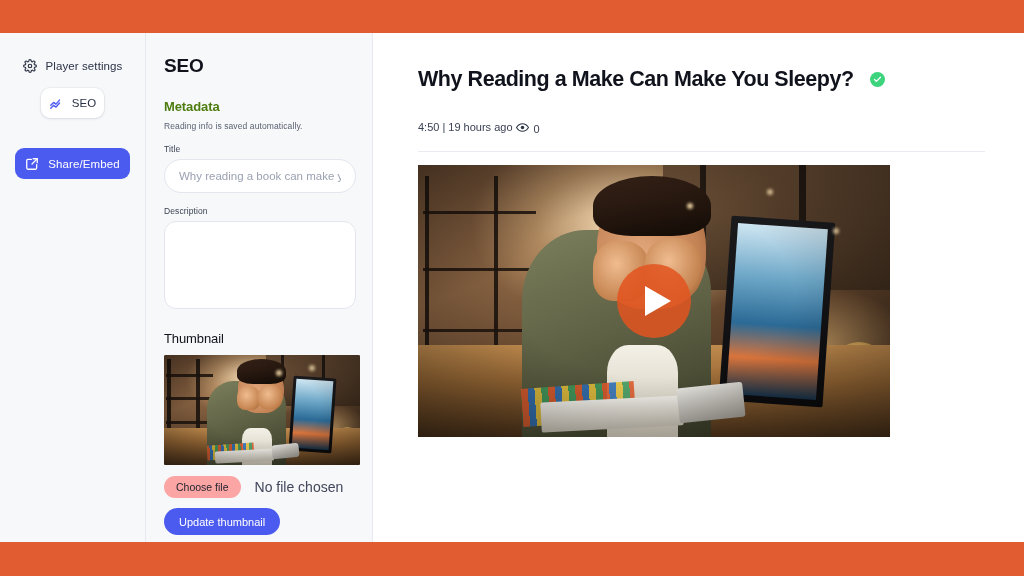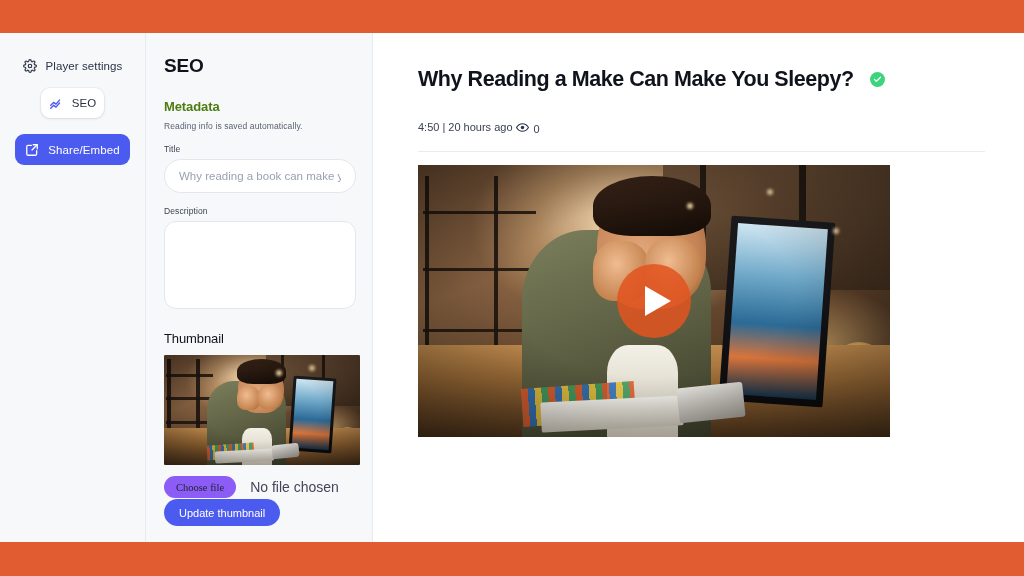--- a/index.html
+++ b/index.html
@@ -47,20 +47,21 @@
   .nav-item.active {
     background: #ffffff;
     box-shadow: 0 1px 3px rgba(20,30,60,.10), 0 0 0 1px rgba(20,30,60,.04);
     margin-top: 7px;
   }
   .nav-divider {
     height: 1px; background: #E4E7EE;
     margin: 15px 2px 0 2px;
   }
   .nav-cta {
+    margin-top: 14px;
     height: 31px;
     background: #4C5BEF;
     border-radius: 9px;
     color: #ffffff;
     font-size: 11.5px;
     display: flex; align-items: center; gap: 9px;
     padding: 0 10px;
     border: none; cursor: pointer;
     font-family: inherit;
     letter-spacing: .1px;
@@ -121,28 +122,28 @@
     border-radius: 2px;
     overflow: hidden;
     position: relative;
   }
   .file-row {
     display: flex; align-items: center; gap: 14px;
     margin-top: 11px;
   }
   .choose-file {
     height: 22px; padding: 0 12px;
-    background: #8b5cf6;
+    background: #fca5a5;
     border: none; border-radius: 11px;
     font-size: 10.5px; color: #21252E;
-    font-family: Liberation Serif, serif; cursor: pointer;
+    font-family: Liberation Sans, sans-serif; cursor: pointer;
   }
   .file-status { font-size: 14px; color: #41465A; }
   .update-btn {
-    margin-top: 1px;
+    margin-top: 10px;
     height: 27px; padding: 0 15px;
     background: #4C5BEF; border: none; border-radius: 13.5px;
     color: #ffffff; font-size: 11px;
     font-family: inherit; cursor: pointer;
   }
 
   
   .main { flex: 1; height: 100%; background: #ffffff; padding: 34px 38px 0 45px; }
   .title-row { display: flex; align-items: center; gap: 16px; }
   .vid-title {
@@ -414,21 +415,21 @@
         <span class="verified">
           <svg viewBox="0 0 24 24" width="9" height="9" fill="none" stroke="#ffffff" stroke-width="3.4" stroke-linecap="round" stroke-linejoin="round">
             <path d="M20 6L9 17l-5-5"></path>
           </svg>
         </span>
       </div>
 
       <div class="meta-row">
         <span>4:50</span>
         <span>|</span>
-        <span>20 hours ago</span>
+        <span>19 hours ago</span>
         <span class="views">
           <span>
             <svg viewBox="0 0 24 24" width="13" height="13" fill="none" stroke="#2C3448" stroke-width="2">
               <path d="M1 12s4-7 11-7 11 7 11 7-4 7-11 7-11-7-11-7z"></path>
               <circle cx="12" cy="12" r="3.2" fill="#2C3448" stroke="none"></circle>
             </svg>
           </span>
           <span>0</span>
         </span>
       </div>

